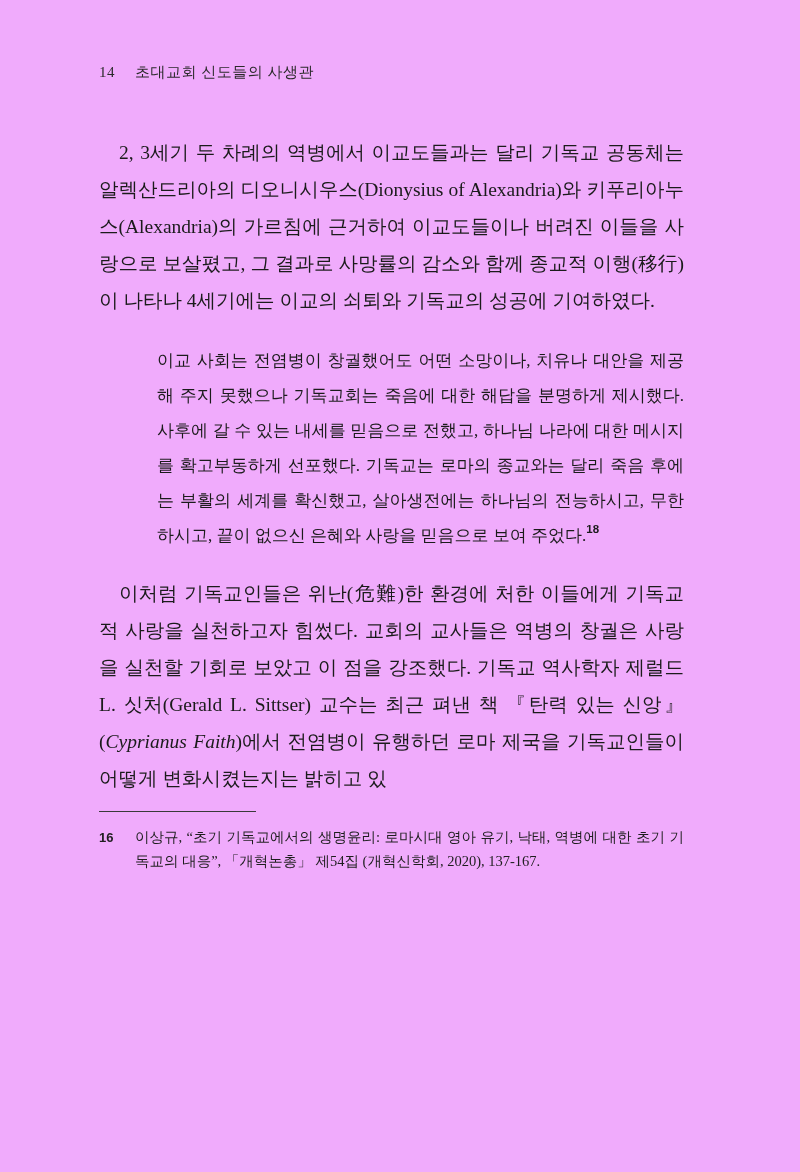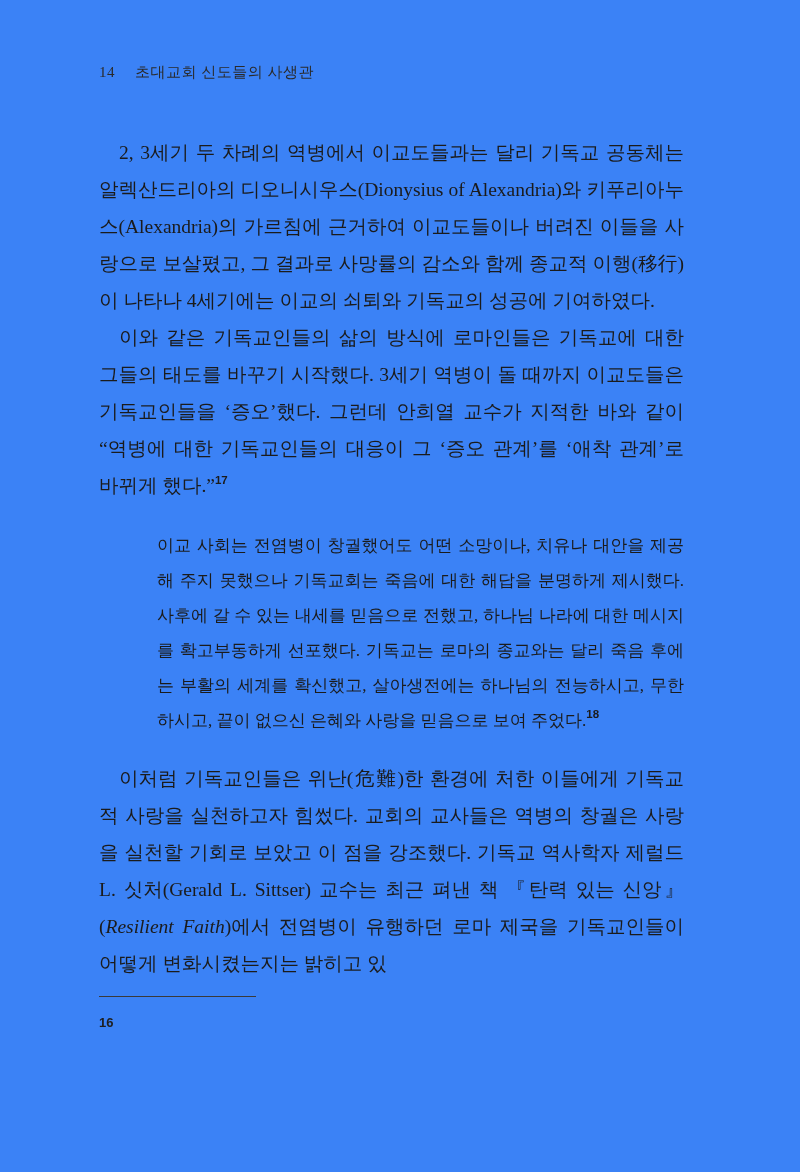--- a/index.html
+++ b/index.html
@@ -1,21 +1,21 @@
 <!DOCTYPE html>
 <html><head>
 <meta charset="utf-8">
 <style>
   html, body { margin: 0; padding: 0; background: #e8e8e8; }
   .page {
     position: relative;
     width: 800px;
     height: 1172px;
     margin: 0 auto;
-    background: #3b82f6;
+    background: #f0abfc;
     color: #1b1b1b;
     font-family: "Liberation Serif", "DejaVu Serif", serif;
     box-sizing: border-box;
     padding: 62px 116px 0 99px;
     overflow: hidden;
   }
   .running-head {
     font-size: 15px;
     line-height: 20px;
     color: #2a2a2a;
@@ -80,31 +80,31 @@
 
   <header class="running-head">
     <span class="pgnum">14</span><span>초대교회 신도들의 사생관</span>
   </header>
 
   <main class="body-text">
 
 
     <p class="para indent"><span>2, 3세기 두 차례의 역병에서 이교도들과는 달리 기독교 공동체는 알렉산드리아의 디오니시우스(Dionysius of Alexandria)와 키푸리아누스(Alexandria)의 가르침에 근거하여 이교도들이나 버려진 이들을 사랑으로 보살폈고, 그 결과로 사망률의 감소와 함께 종교적 이행(移行)이 나타나 4세기에는 이교의 쇠퇴와 기독교의 성공에 기여하였다.</span></p>
 
-    <p class="para indent"><span>이와 같은 기독교인들의 삶의 방식에 로마인들은 기독교에 대한 그들의 태도를 바꾸기 시작했다. 3세기 역병이 돌 때까지 이교도들은 기독교인들을 ‘증오’했다. 그런데 안희열 교수가 지적한 바와 같이 “역병에 대한 기독교인들의 대응이 그 ‘증오 관계’를 ‘애착 관계’로 바뀌게 했다.”</span><sup class="fnref">17</sup></p>
 
 
     <blockquote class="quote"><span>이교 사회는 전염병이 창궐했어도 어떤 소망이나, 치유나 대안을 제공해 주지 못했으나 기독교회는 죽음에 대한 해답을 분명하게 제시했다. 사후에 갈 수 있는 내세를 믿음으로 전했고, 하나님 나라에 대한 메시지를 확고부동하게 선포했다. 기독교는 로마의 종교와는 달리 죽음 후에는 부활의 세계를 확신했고, 살아생전에는 하나님의 전능하시고, 무한하시고, 끝이 없으신 은혜와 사랑을 믿음으로 보여 주었다.</span><sup class="fnref">18</sup></blockquote>
 
-    <p class="para indent"><span>이처럼 기독교인들은 위난(危難)한 환경에 처한 이들에게 기독교적 사랑을 실천하고자 힘썼다. 교회의 교사들은 역병의 창궐은 사랑을 실천할 기회로 보았고 이 점을 강조했다. 기독교 역사학자 제럴드 L. 싯처(Gerald L. Sittser) 교수는 최근 펴낸 책 『탄력 있는 신앙』(</span><em class="latin-italic">Resilient Faith</em><span>)에서 전염병이 유행하던 로마 제국을 기독교인들이 어떻게 변화시켰는지는 밝히고 있</span></p>
+    <p class="para indent"><span>이처럼 기독교인들은 위난(危難)한 환경에 처한 이들에게 기독교적 사랑을 실천하고자 힘썼다. 교회의 교사들은 역병의 창궐은 사랑을 실천할 기회로 보았고 이 점을 강조했다. 기독교 역사학자 제럴드 L. 싯처(Gerald L. Sittser) 교수는 최근 펴낸 책 『탄력 있는 신앙』(</span><em class="latin-italic">Cyprianus Faith</em><span>)에서 전염병이 유행하던 로마 제국을 기독교인들이 어떻게 변화시켰는지는 밝히고 있</span></p>
 
   </main>
 
   <footer class="footnotes">
     <hr class="fn-divider">
 
     <div class="footnote">
       <span class="fn-num">16</span>
+      <span class="fn-text">이상규, “초기 기독교에서의 생명윤리: 로마시대 영아 유기, 낙태, 역병에 대한 초기 기독교의 대응”, 「개혁논총」 제54집 (개혁신학회, 2020), 137-167.</span>
     </div>
 
   </footer>
 
 </div>
 
 </body></html>

